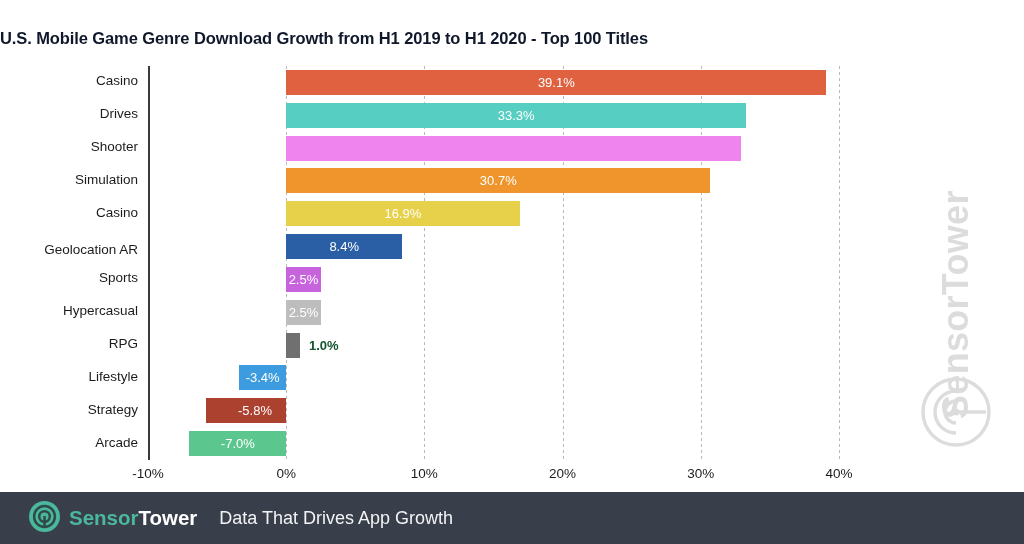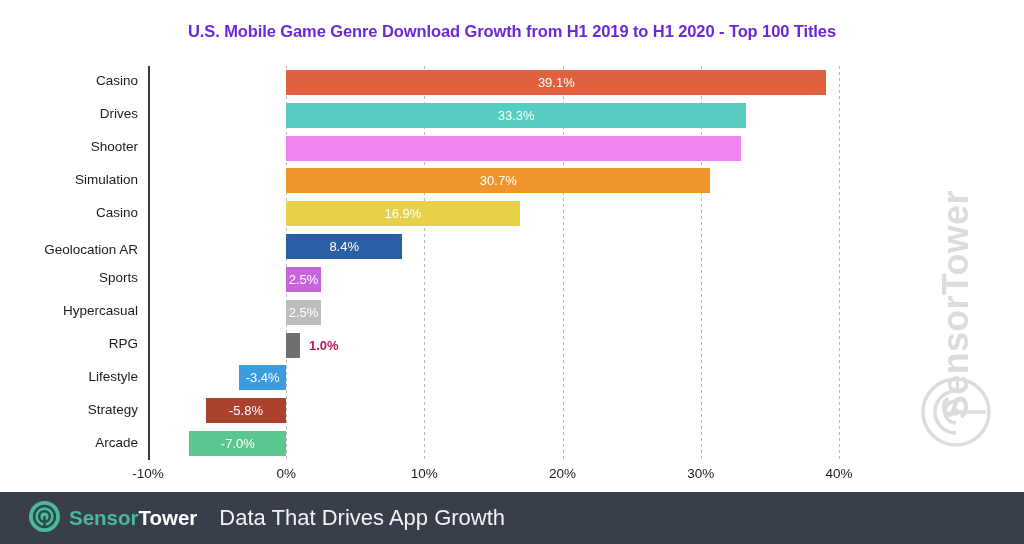--- a/index.html
+++ b/index.html
@@ -21,26 +21,25 @@
     width: 1024px;
     height: 490px;
     background: #ffffff;
     overflow: hidden;
   }
 
   
   #chart-title {
     position: absolute;
     left: 0;
-    top: 22px;
-    width: 1024px;
-    text-align: center;
+    top: 29px;
+    width: 1024px;
     font-size: 16.5px;
     font-weight: bold;
-    color: #6d28d9;
+    color: #0f172a;
     letter-spacing: -0.1px;
     white-space: nowrap;
   }
 
   
   #watermark {
     position: absolute;
     left: 916px;
     top: 74px;
     width: 80px;
@@ -113,21 +112,21 @@
     position: absolute;
     font-size: 13px;
     line-height: 25px;
     white-space: nowrap;
   }
   .bar-label.inside {
     color: #ffffff;
     text-align: center;
   }
   .bar-label.outside {
-    color: #be185d;
+    color: #14532d;
     font-weight: bold;
     text-align: left;
   }
 
   
   .xtick {
     position: absolute;
     top: 400px;
     width: 80px;
     margin-left: -40px;
@@ -156,21 +155,21 @@
   #footer-brand {
     margin-left: 9px;
     font-size: 20.5px;
     font-weight: bold;
     white-space: nowrap;
   }
   #footer-brand .brand-sensor { color: #4bb79c; }
   #footer-brand .brand-tower  { color: #ffffff; }
   #footer-tagline {
     margin-left: 22px;
-    font-size: 22px;
+    font-size: 18px;
     color: #f2f3f5;
     white-space: nowrap;
   }
   #footer-url {
     position: absolute;
     right: 28px;
     font-size: 16.5px;
     color: #e9eaec;
     white-space: nowrap;
   }
@@ -235,21 +234,21 @@
         <div class="bar-label inside" style="top: 168.083px; left: 138.182px; width: 116.073px;">8.4%</div>
         <div class="bar" style="left: 138.182px; width: 34.5455px; top: 200.917px; background: rgb(198, 99, 221);"></div>
         <div class="bar-label inside" style="top: 200.917px; left: 132.455px; width: 46px;">2.5%</div>
         <div class="bar" style="left: 138.182px; width: 34.5455px; top: 233.75px; background: rgb(189, 189, 189);"></div>
         <div class="bar-label inside" style="top: 233.75px; left: 132.455px; width: 46px;">2.5%</div>
         <div class="bar" style="left: 138.182px; width: 13.8182px; top: 266.583px; background: rgb(112, 112, 112);"></div>
         <div class="bar-label outside" style="top: 266.583px; left: 161px;">1.0%</div>
         <div class="bar" style="left: 91.2px; width: 46.9818px; top: 299.417px; background: rgb(61, 156, 224);"></div>
         <div class="bar-label inside" style="top: 299.417px; left: 91.2px; width: 46.9818px;">-3.4%</div>
         <div class="bar" style="left: 58.0364px; width: 80.1455px; top: 332.25px; background: rgb(173, 65, 48);"></div>
-        <div class="bar-label inside" style="top: 332.25px; left: 49px; width: 98px;">-5.8%</div>
+        <div class="bar-label inside" style="top: 332.25px; left: 58px; width: 98px;">-5.8%</div>
         <div class="bar" style="left: 41.4545px; width: 96.7273px; top: 365.083px; background: rgb(92, 198, 143);"></div>
         <div class="bar-label inside" style="top: 365.083px; left: 41.4545px; width: 96.7273px;">-7.0%</div>
       </div>
     <div id="xticks">
         <div class="xtick" style="left: 0px;">-10%</div>
         <div class="xtick" style="left: 138.182px;">0%</div>
         <div class="xtick" style="left: 276.364px;">10%</div>
         <div class="xtick" style="left: 414.545px;">20%</div>
         <div class="xtick" style="left: 552.727px;">30%</div>
         <div class="xtick" style="left: 690.909px;">40%</div>

